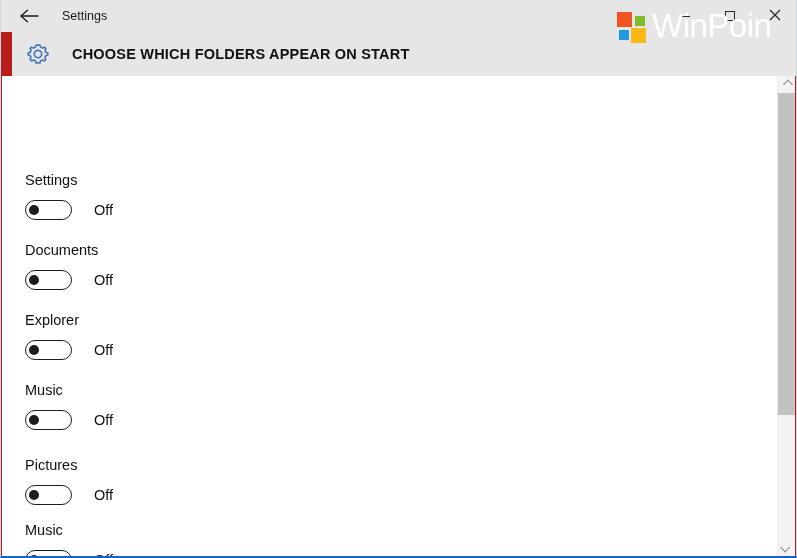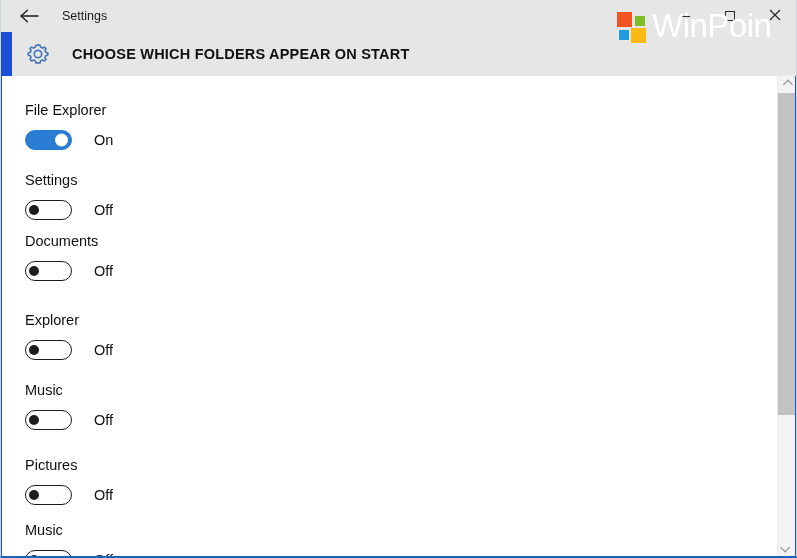--- a/index.html
+++ b/index.html
@@ -9,21 +9,21 @@
     height: 558px;
     overflow: hidden;
     font-family: "Liberation Sans", sans-serif;
     background: #ffffff;
   }
 
   #window {
     position: relative;
     width: 797px;
     height: 558px;
-    background: #1d4ed8;
+    background: #b91c1c;
     border-left: 1px solid #cdd7de;
     border-right: 1px solid #cdd7de;
     border-bottom: 2px solid #1665c0;
     overflow: hidden;
   }
 
   
   #titlebar {
     position: absolute;
     left: 0; top: 0;
@@ -290,39 +290,30 @@
                    L6.55 6.45 L8.45 7.35 L10.25 6.6 L11.0 4.55 Z" transform="translate(0,-0.3)"></path>
           <circle cx="13" cy="13" r="3.7"></circle>
         </g>
       </svg>
     </span>
     <div id="page-title">CHOOSE WHICH FOLDERS APPEAR ON START</div>
   </div>
 
   <div id="content">
 
-  <div class="folder-item" style="top: 25px;">
-        <div class="folder-label">File Explorer</div>
-        <div class="toggle-row">
-          <div class="toggle on">
-            <span class="knob"></span>
-          </div>
-          <span class="toggle-state">On</span>
-        </div>
-      </div>
       <div class="folder-item" style="top: 95px;">
         <div class="folder-label">Settings</div>
         <div class="toggle-row">
           <div class="toggle off">
             <span class="knob"></span>
           </div>
           <span class="toggle-state">Off</span>
         </div>
       </div>
-      <div class="folder-item" style="top: 156px;">
+      <div class="folder-item" style="top: 165px;">
         <div class="folder-label">Documents</div>
         <div class="toggle-row">
           <div class="toggle off">
             <span class="knob"></span>
           </div>
           <span class="toggle-state">Off</span>
         </div>
       </div>
       <div class="folder-item" style="top: 235px;">
         <div class="folder-label">Explorer</div>

